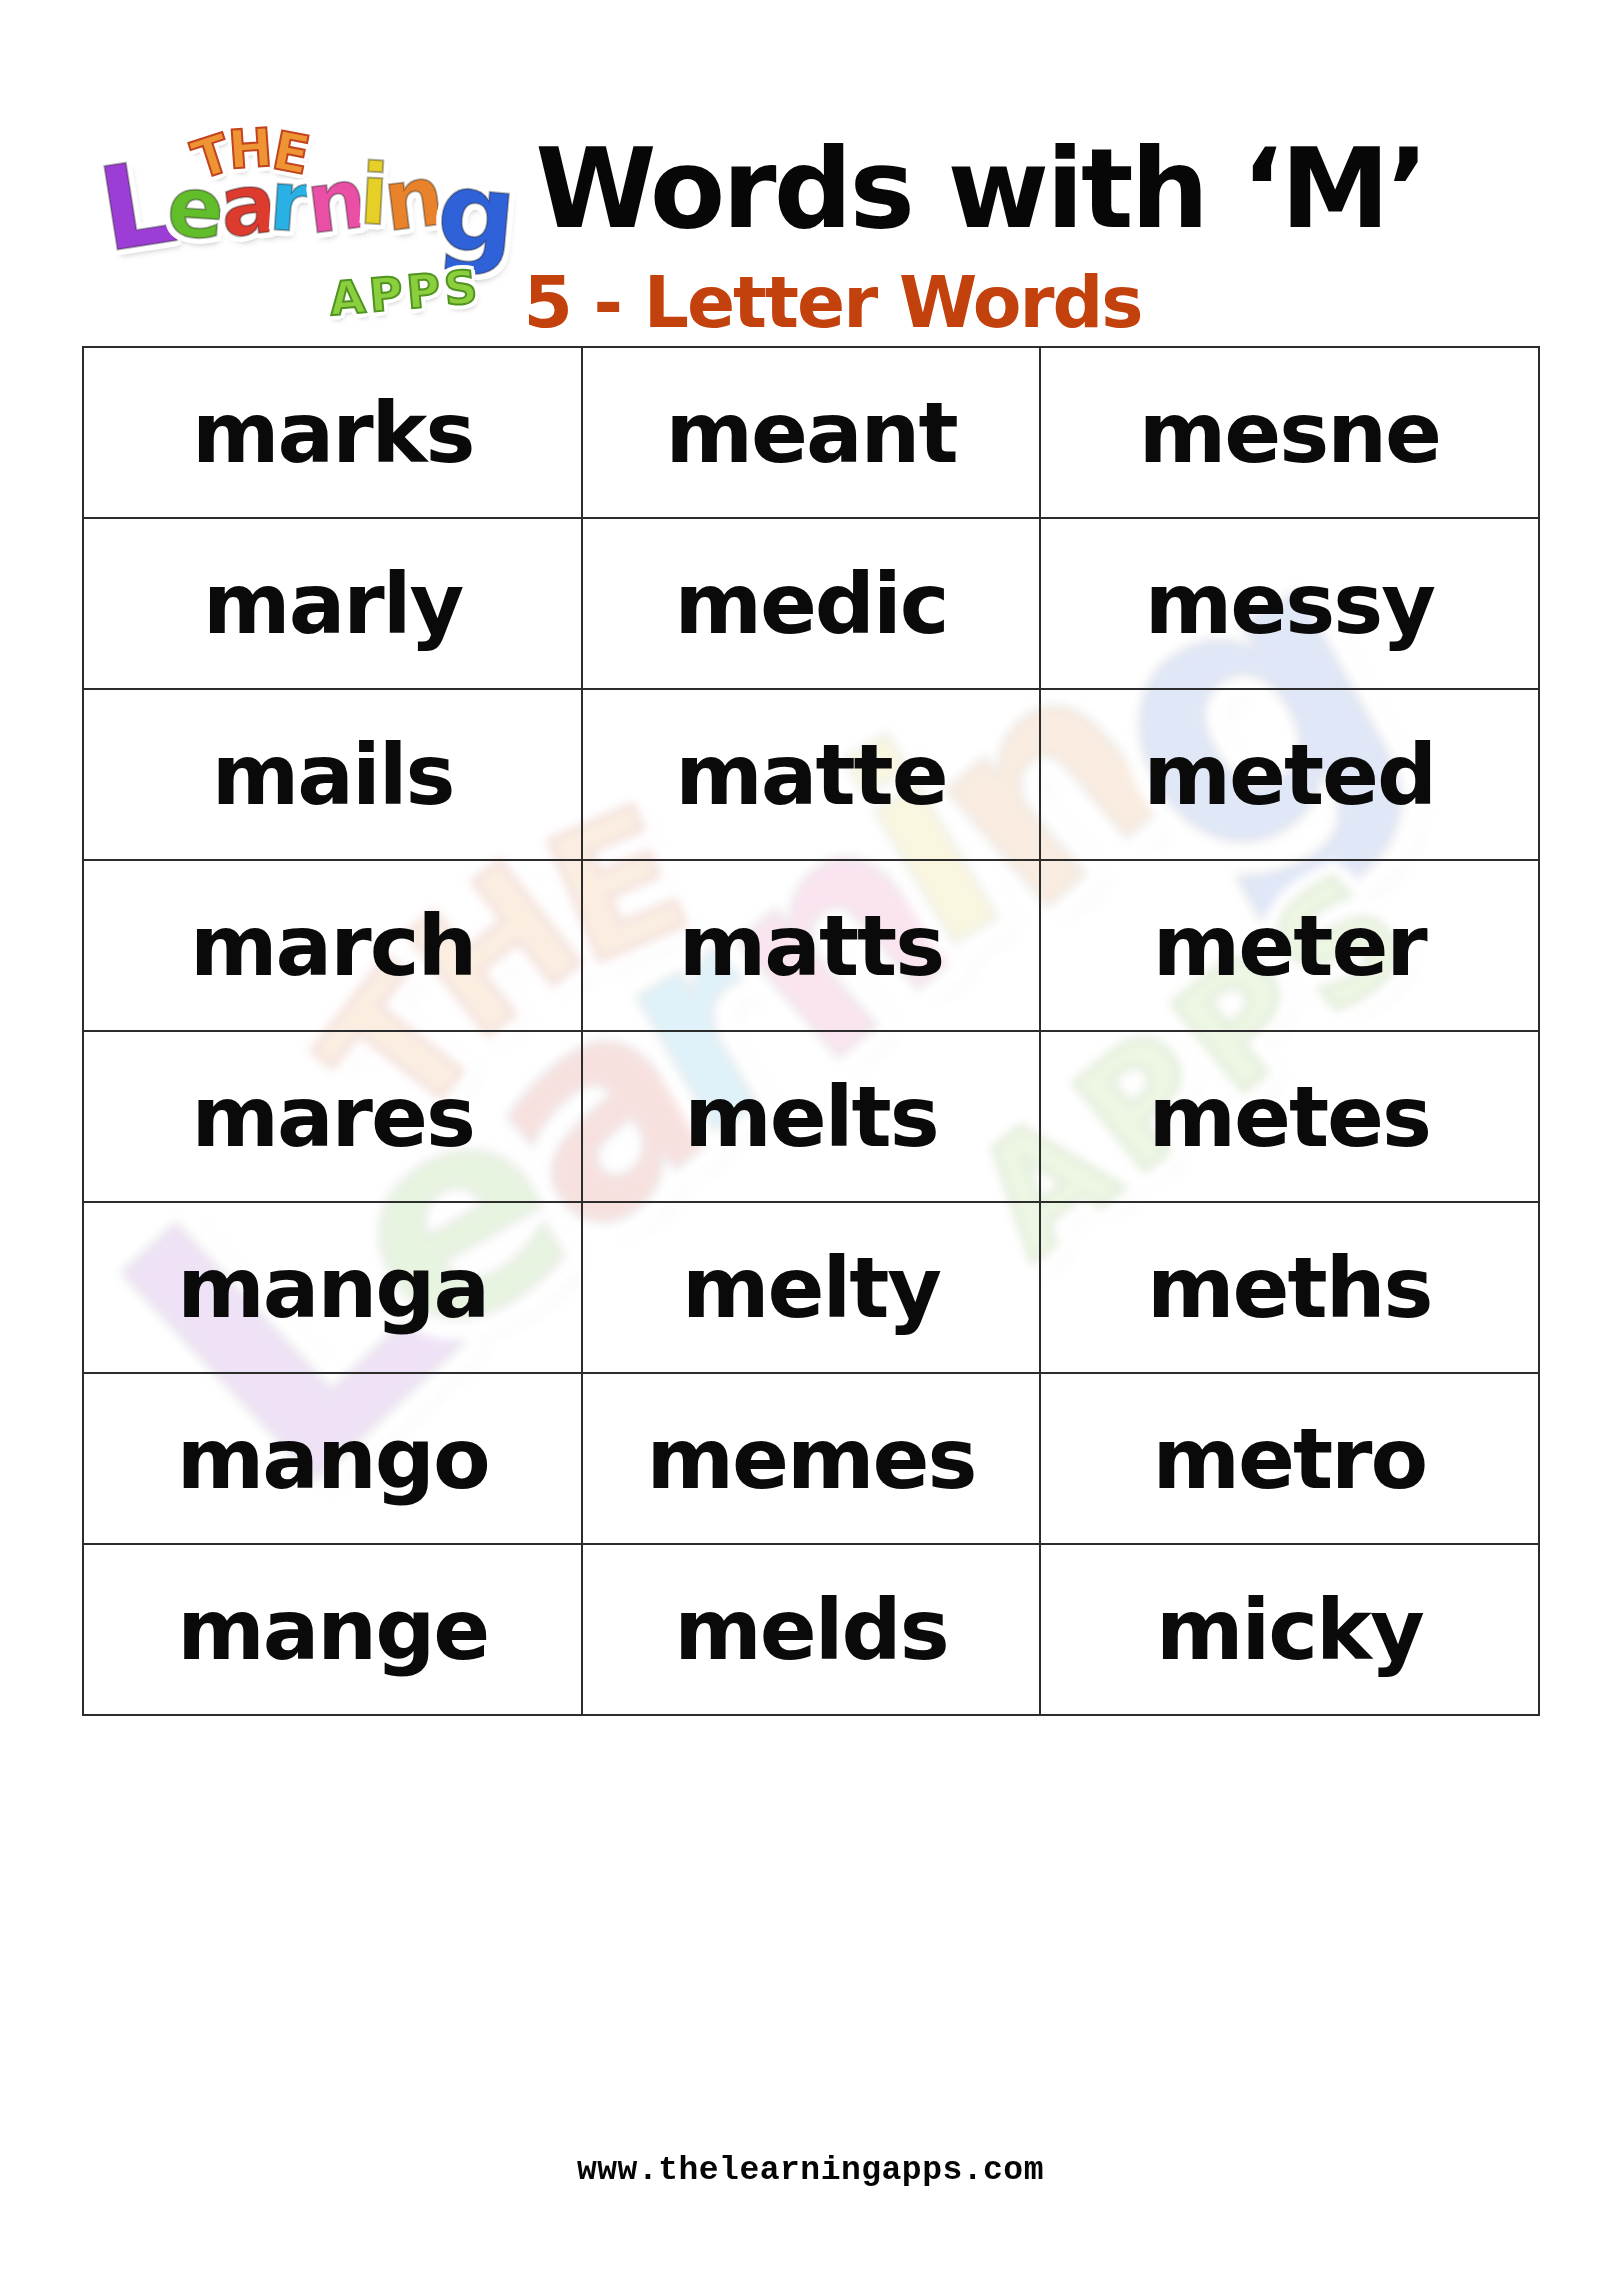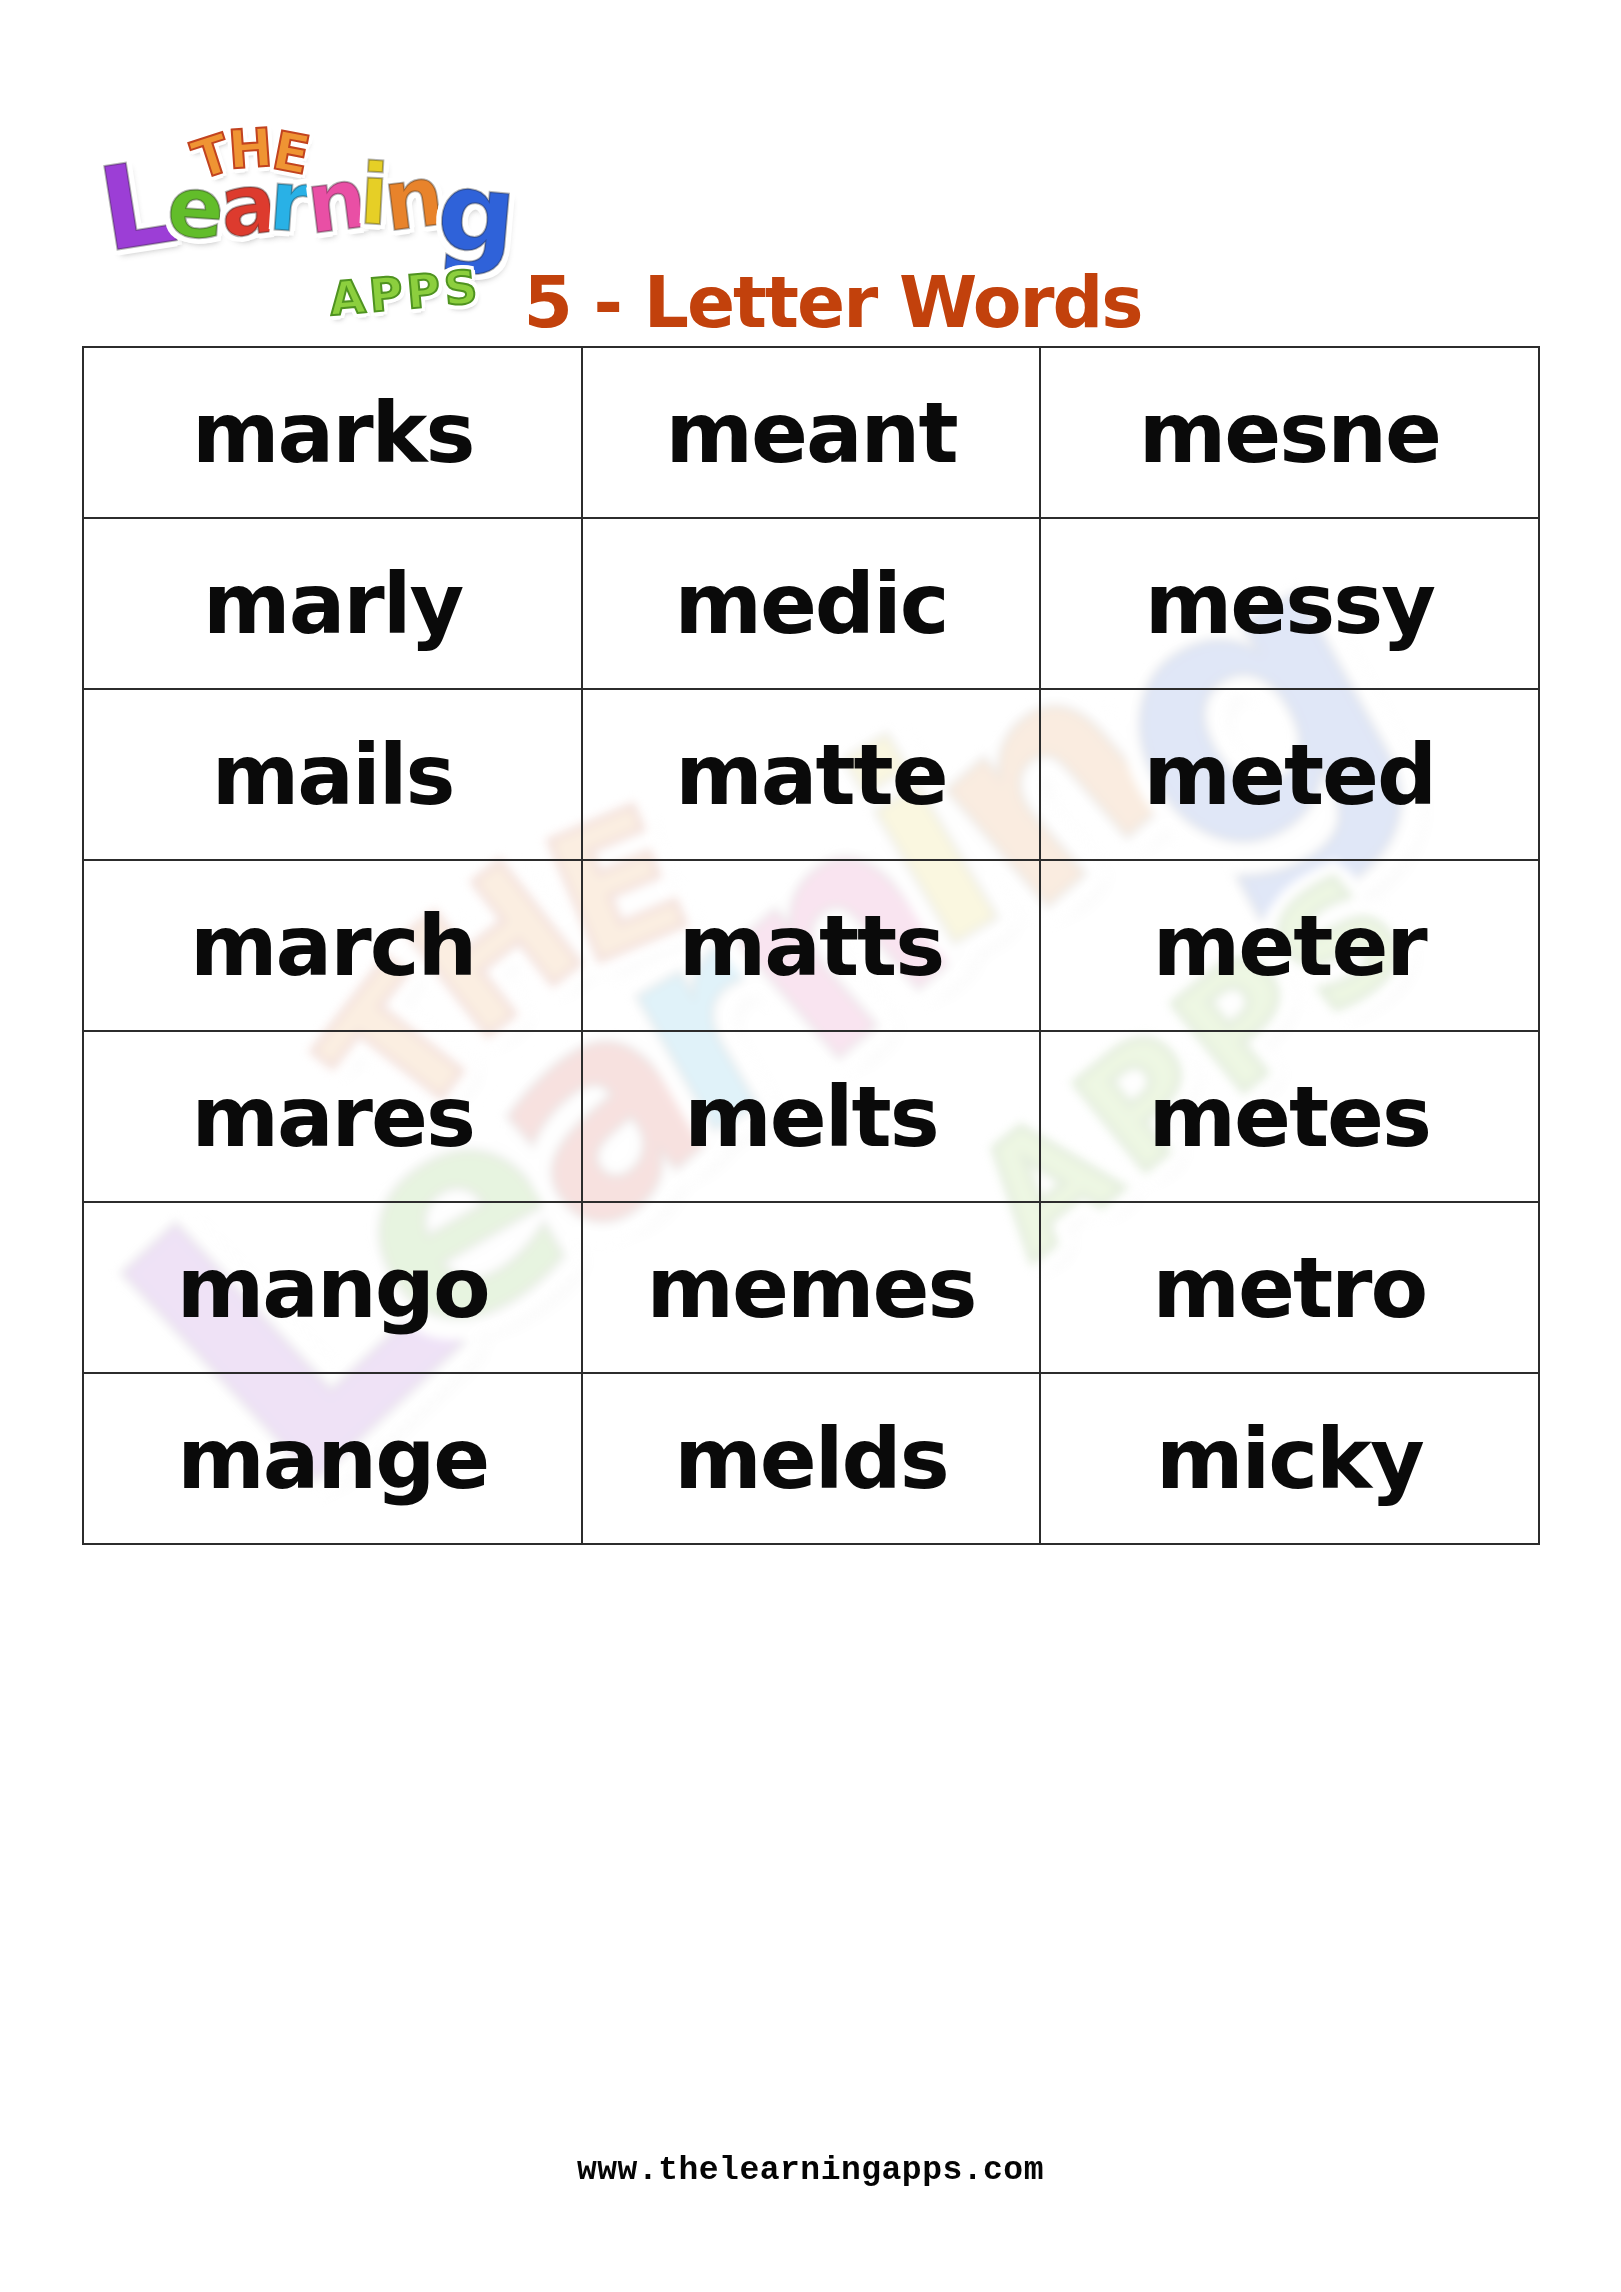--- a/index.html
+++ b/index.html
@@ -177,20 +177,21 @@
   <div class="logo header-logo">
     <div class="logo-the">
       <span class="lg-letter" style="color: rgb(239, 148, 51);">T</span><span class="lg-letter" style="color: rgb(239, 148, 51);">H</span><span class="lg-letter" style="color: rgb(239, 148, 51);">E</span>
     </div>
     <div class="logo-learning">
       <span class="lg-letter" style="color: rgb(156, 62, 214);">L</span><span class="lg-letter" style="color: rgb(98, 189, 42);">e</span><span class="lg-letter" style="color: rgb(221, 59, 46);">a</span><span class="lg-letter" style="color: rgb(41, 177, 230);">r</span><span class="lg-letter" style="color: rgb(233, 79, 165);">n</span><span class="lg-letter" style="color: rgb(230, 207, 38);">i</span><span class="lg-letter" style="color: rgb(232, 131, 43);">n</span><span class="lg-letter" style="color: rgb(47, 98, 217);">g</span>
     </div>
     <div class="logo-apps" style="color: rgb(140, 207, 62);">APPS</div>
   </div>
 
+  <h1 class="title">Words with ‘M’</h1>
   <h2 class="subtitle">5 - Letter Words</h2>
 
   <table class="word-table">
     <colgroup>
         <col class="c1">
         <col class="c2">
         <col class="c3">
       </colgroup>
     <tbody>
       <tr>
@@ -212,20 +213,25 @@
         <td>march</td>
         <td>matts</td>
         <td>meter</td>
       </tr>
       <tr>
         <td>mares</td>
         <td>melts</td>
         <td>metes</td>
       </tr>
       <tr>
+        <td>manga</td>
+        <td>melty</td>
+        <td>meths</td>
+      </tr>
+      <tr>
         <td>mango</td>
         <td>memes</td>
         <td>metro</td>
       </tr>
       <tr>
         <td>mange</td>
         <td>melds</td>
         <td>micky</td>
       </tr>
     </tbody>

